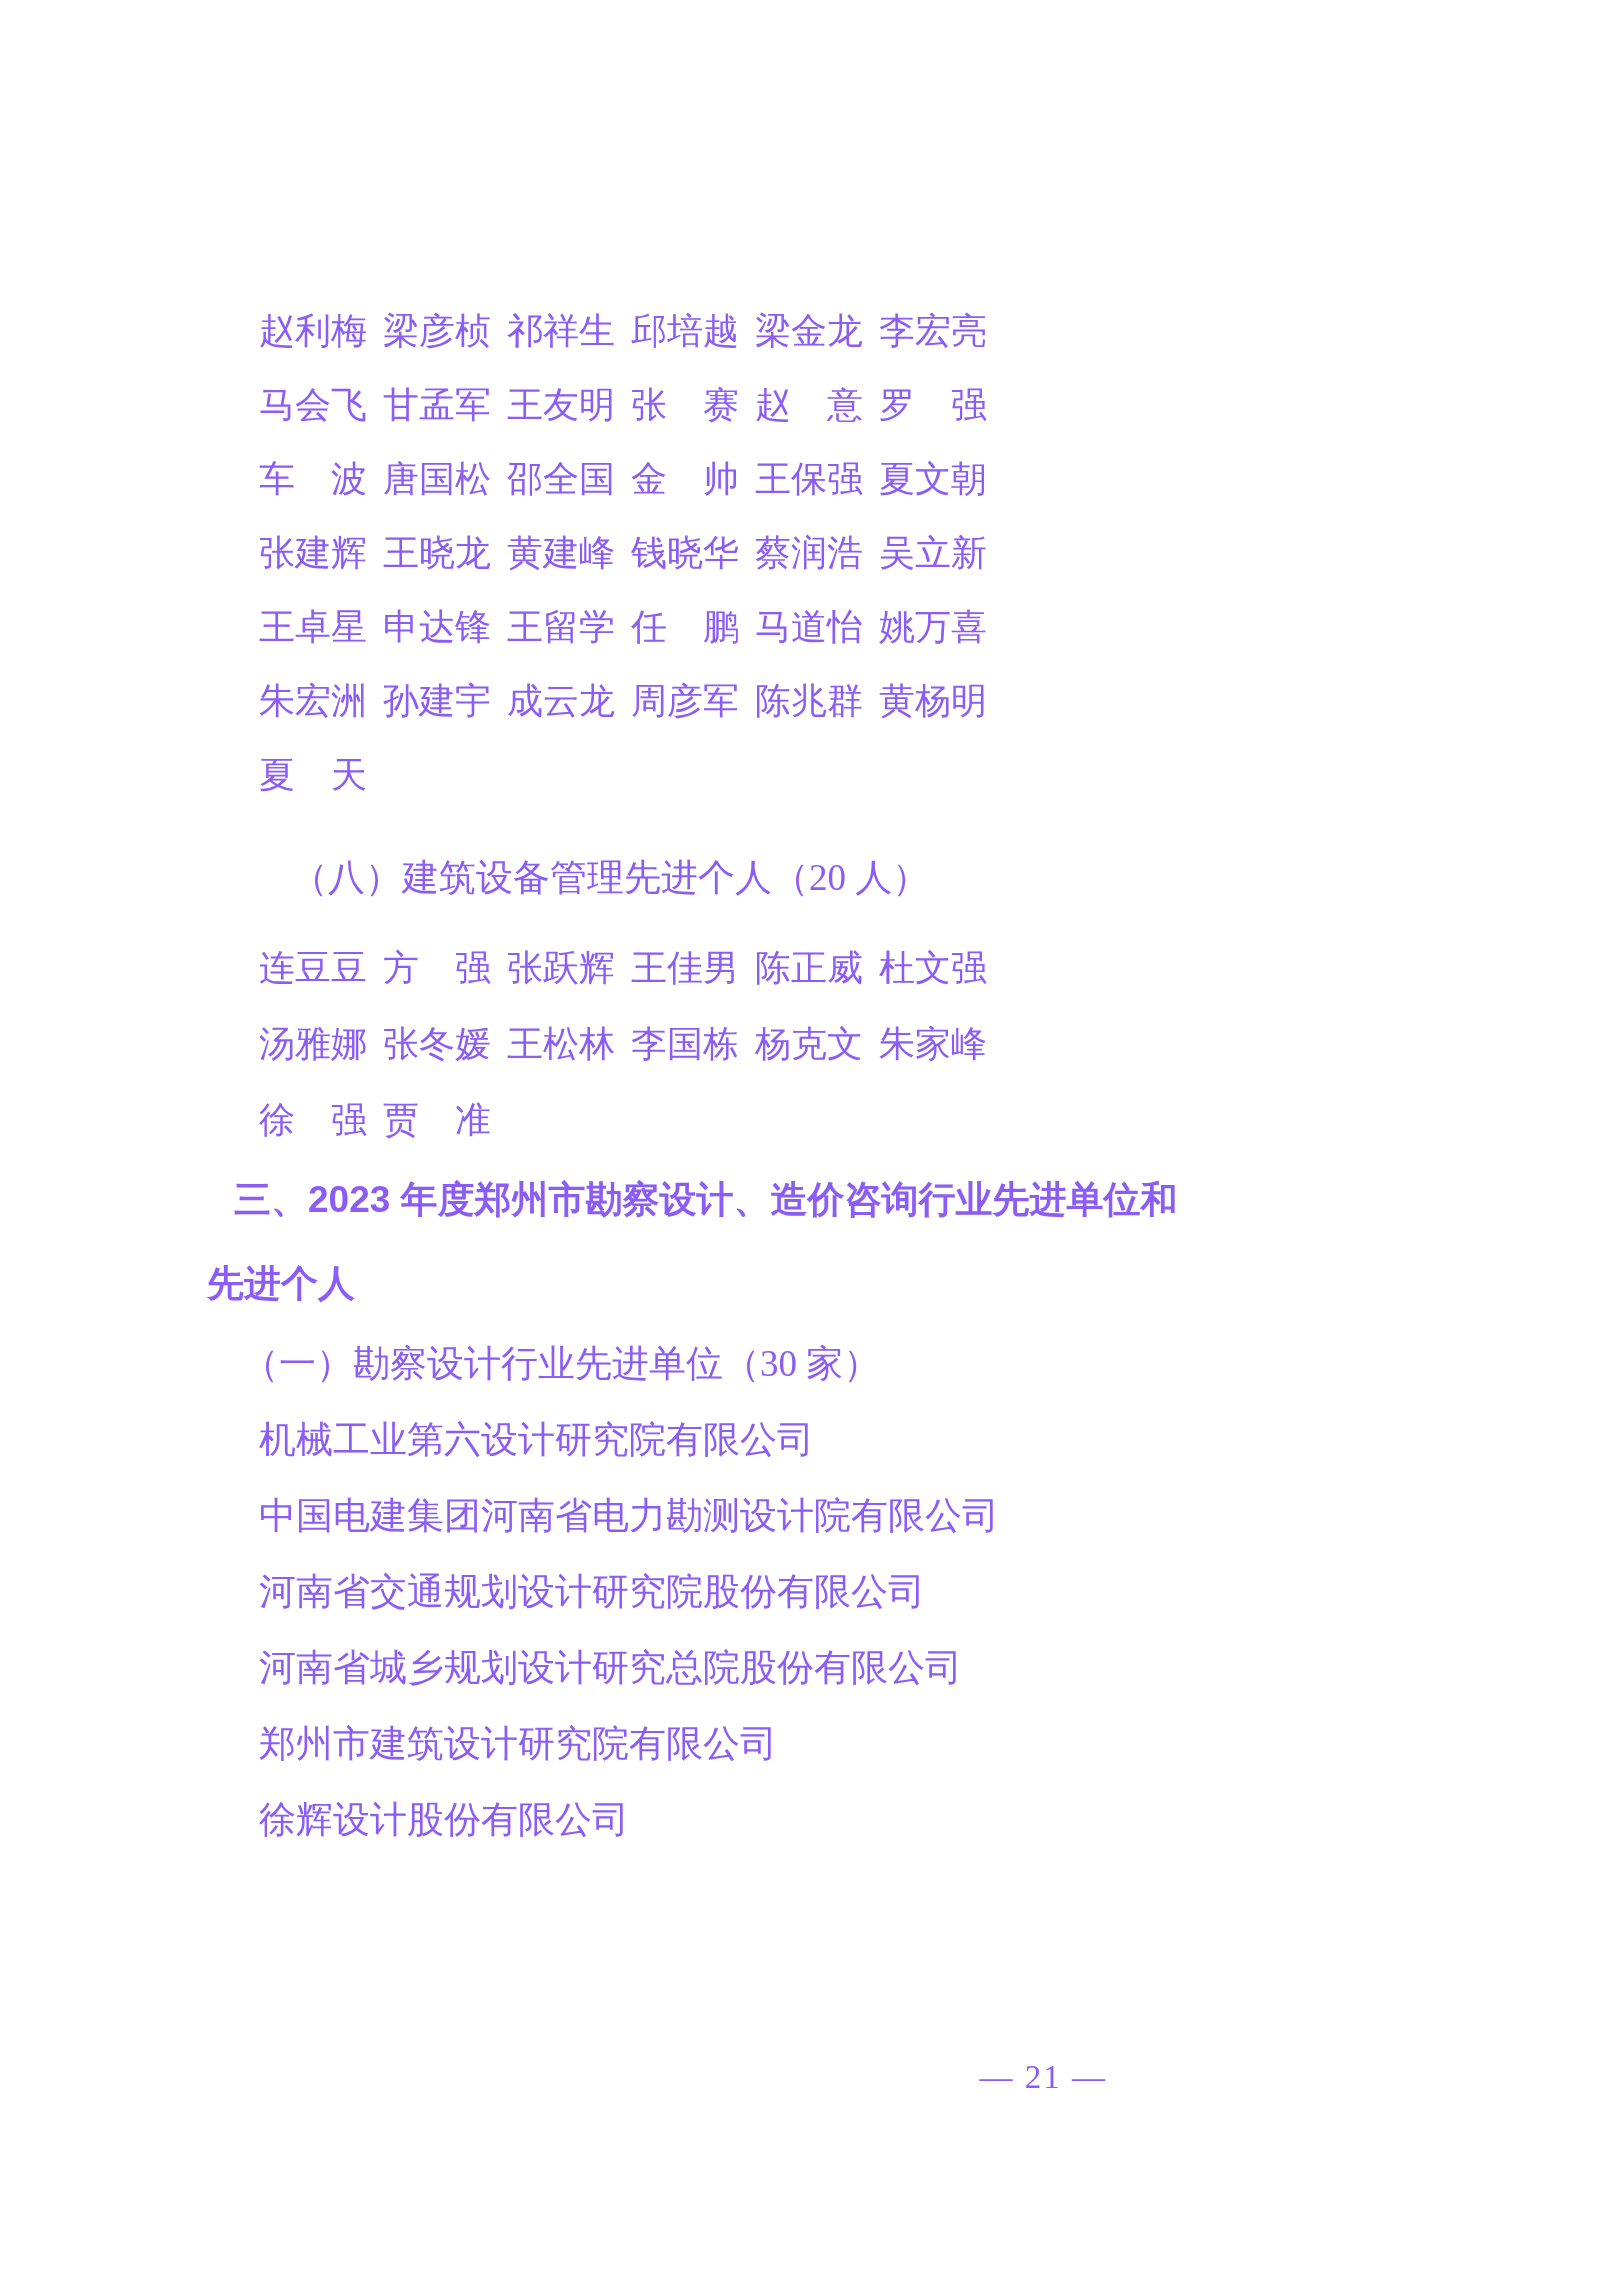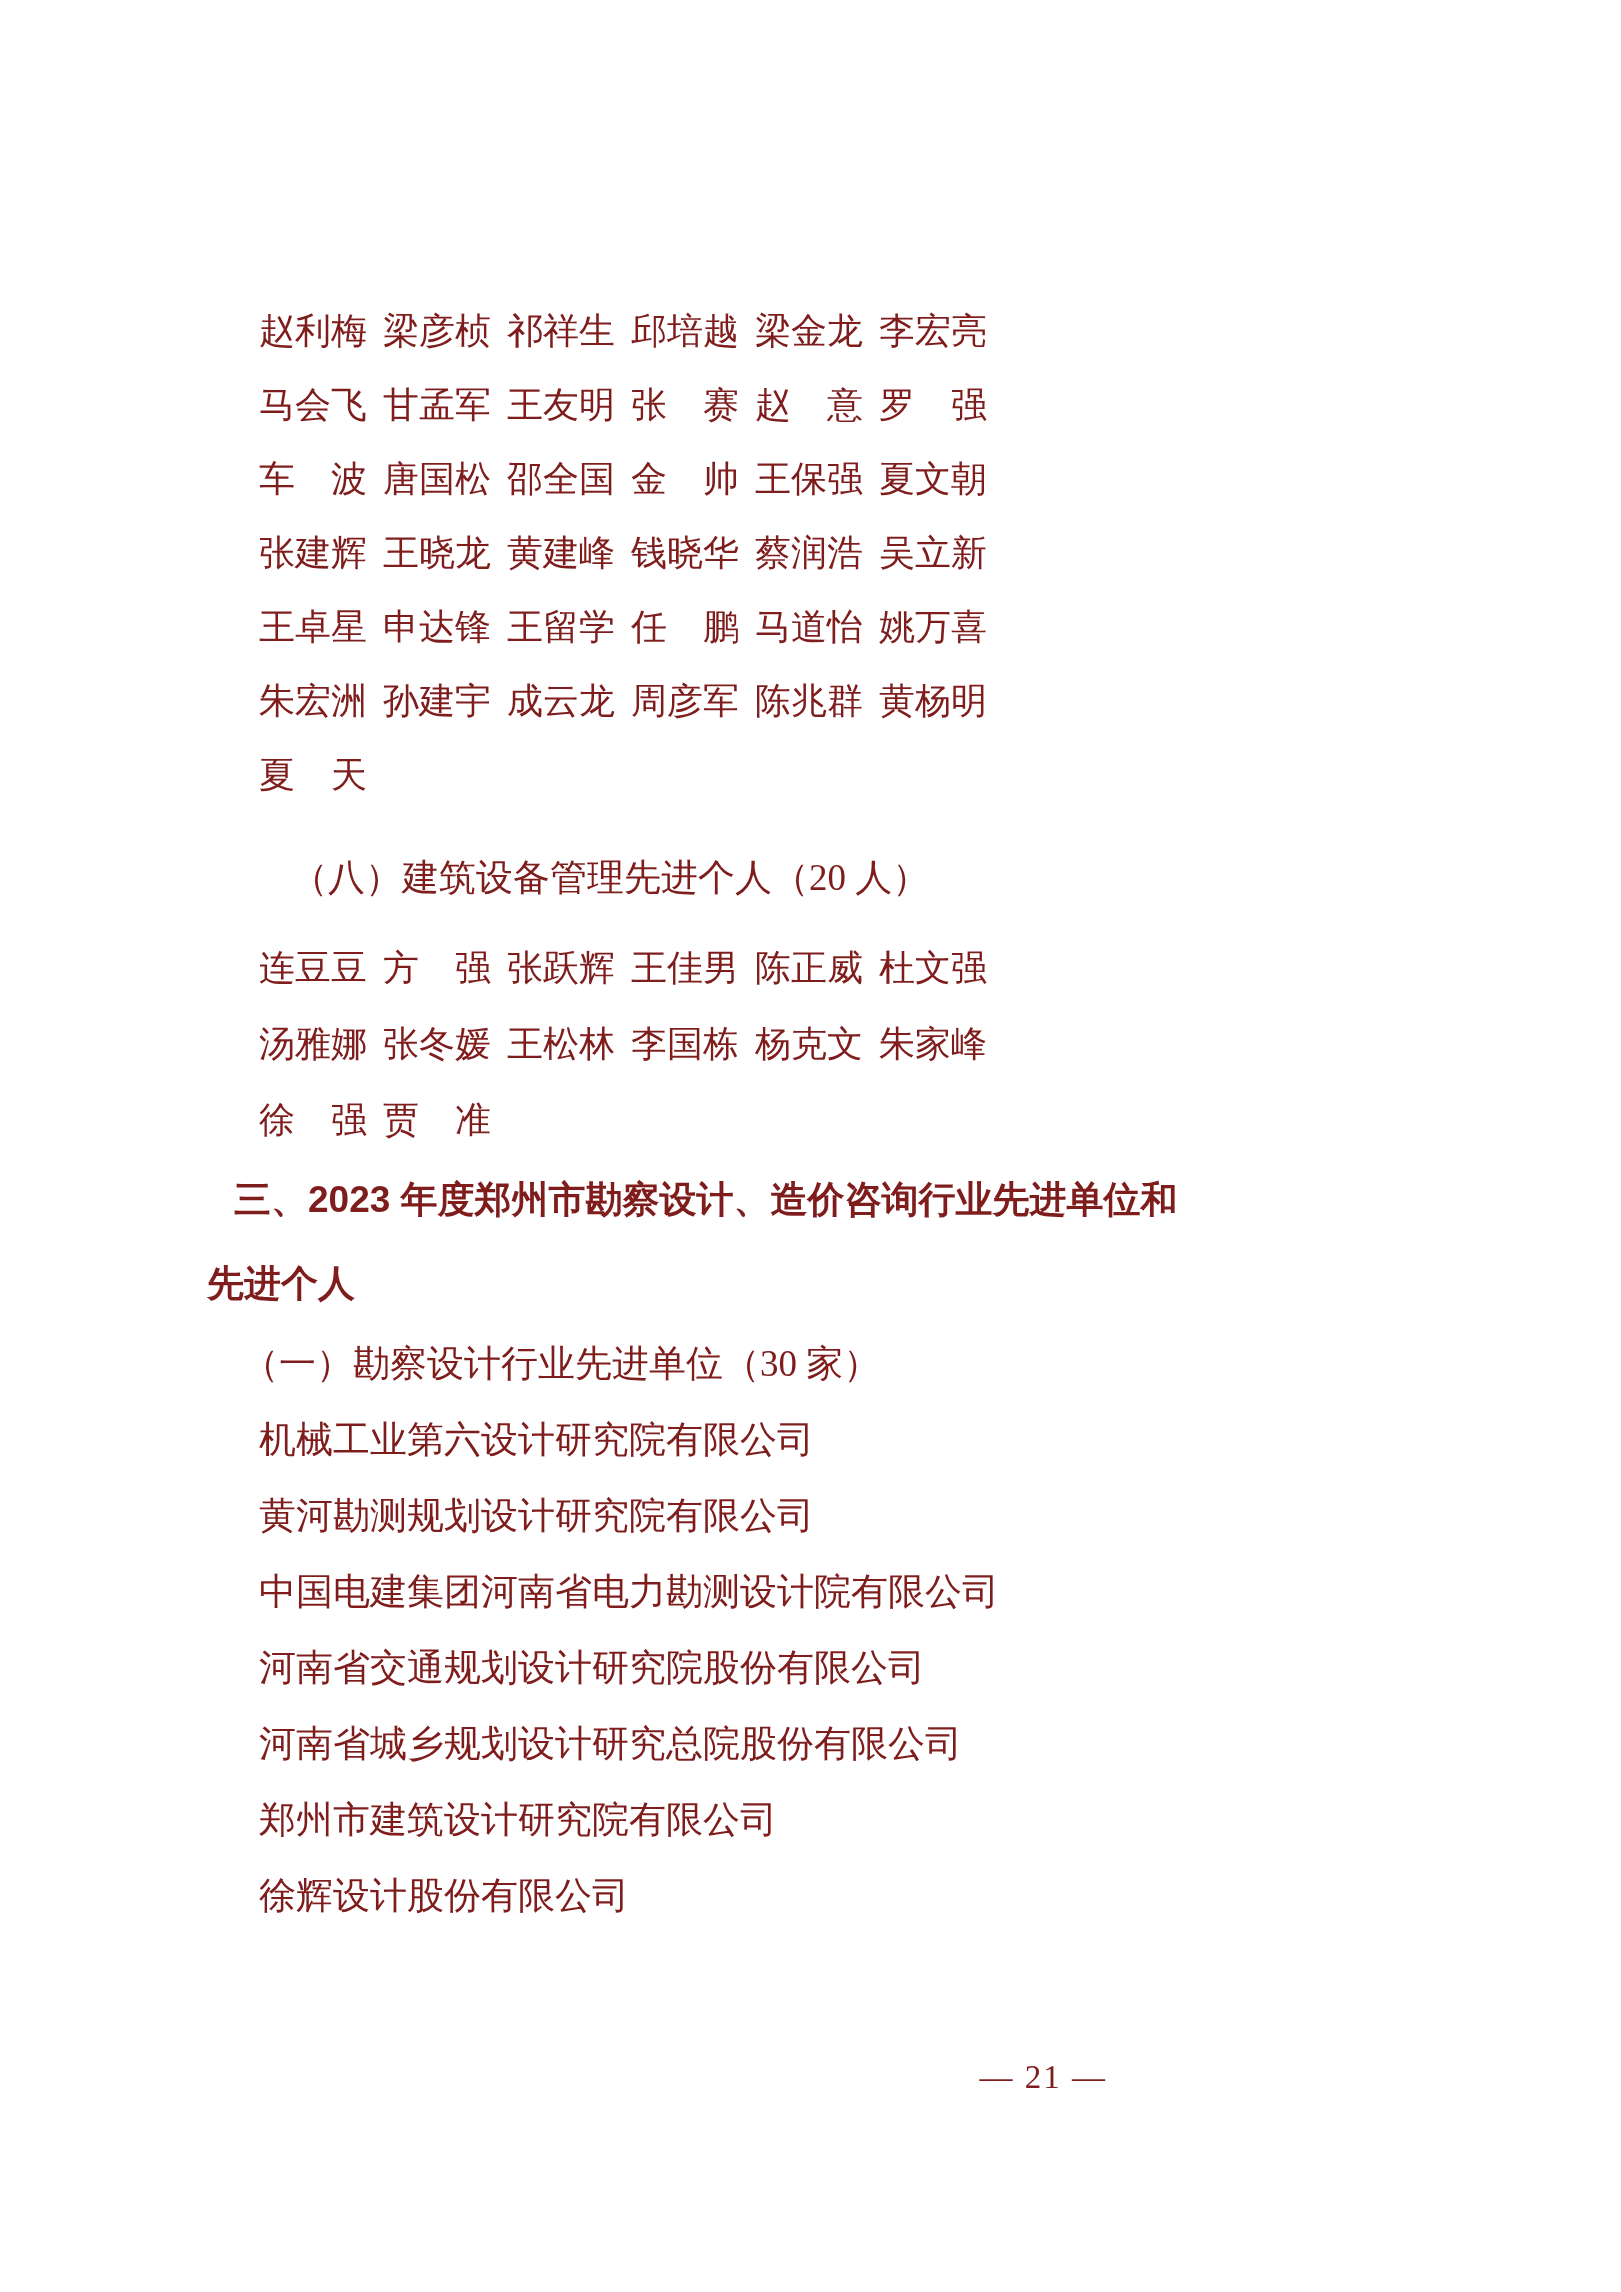--- a/index.html
+++ b/index.html
@@ -5,21 +5,21 @@
   html, body {
     margin: 0;
     padding: 0;
     background: #ffffff;
   }
   .page {
     position: relative;
     width: 1365px;
     height: 2293px;
     background: #ffffff;
-    color: #7f1d1d;
+    color: #8b5cf6;
     font-family: "Liberation Serif", "DejaVu Serif", serif;
     overflow: hidden;
   }
   .content {
     position: absolute;
     top: 294px;
     left: 183px;
     right: 225px;
   }
   
@@ -176,21 +176,20 @@
 
     <div class="major-heading">
       <span class="line1">三、2023 年度郑州市勘察设计、造价咨询行业先进单位和</span>
       <span class="line2">先进个人</span>
     </div>
 
     <div class="sub-heading-2">（一）勘察设计行业先进单位（30 家）</div>
 
     <div class="company-list">
       <div class="company-line">机械工业第六设计研究院有限公司</div>
-      <div class="company-line">黄河勘测规划设计研究院有限公司</div>
       <div class="company-line">中国电建集团河南省电力勘测设计院有限公司</div>
       <div class="company-line">河南省交通规划设计研究院股份有限公司</div>
       <div class="company-line">河南省城乡规划设计研究总院股份有限公司</div>
       <div class="company-line">郑州市建筑设计研究院有限公司</div>
       <div class="company-line">徐辉设计股份有限公司</div>
     </div>
 
   </div>
 
   <div class="page-number">— 21 —</div>

